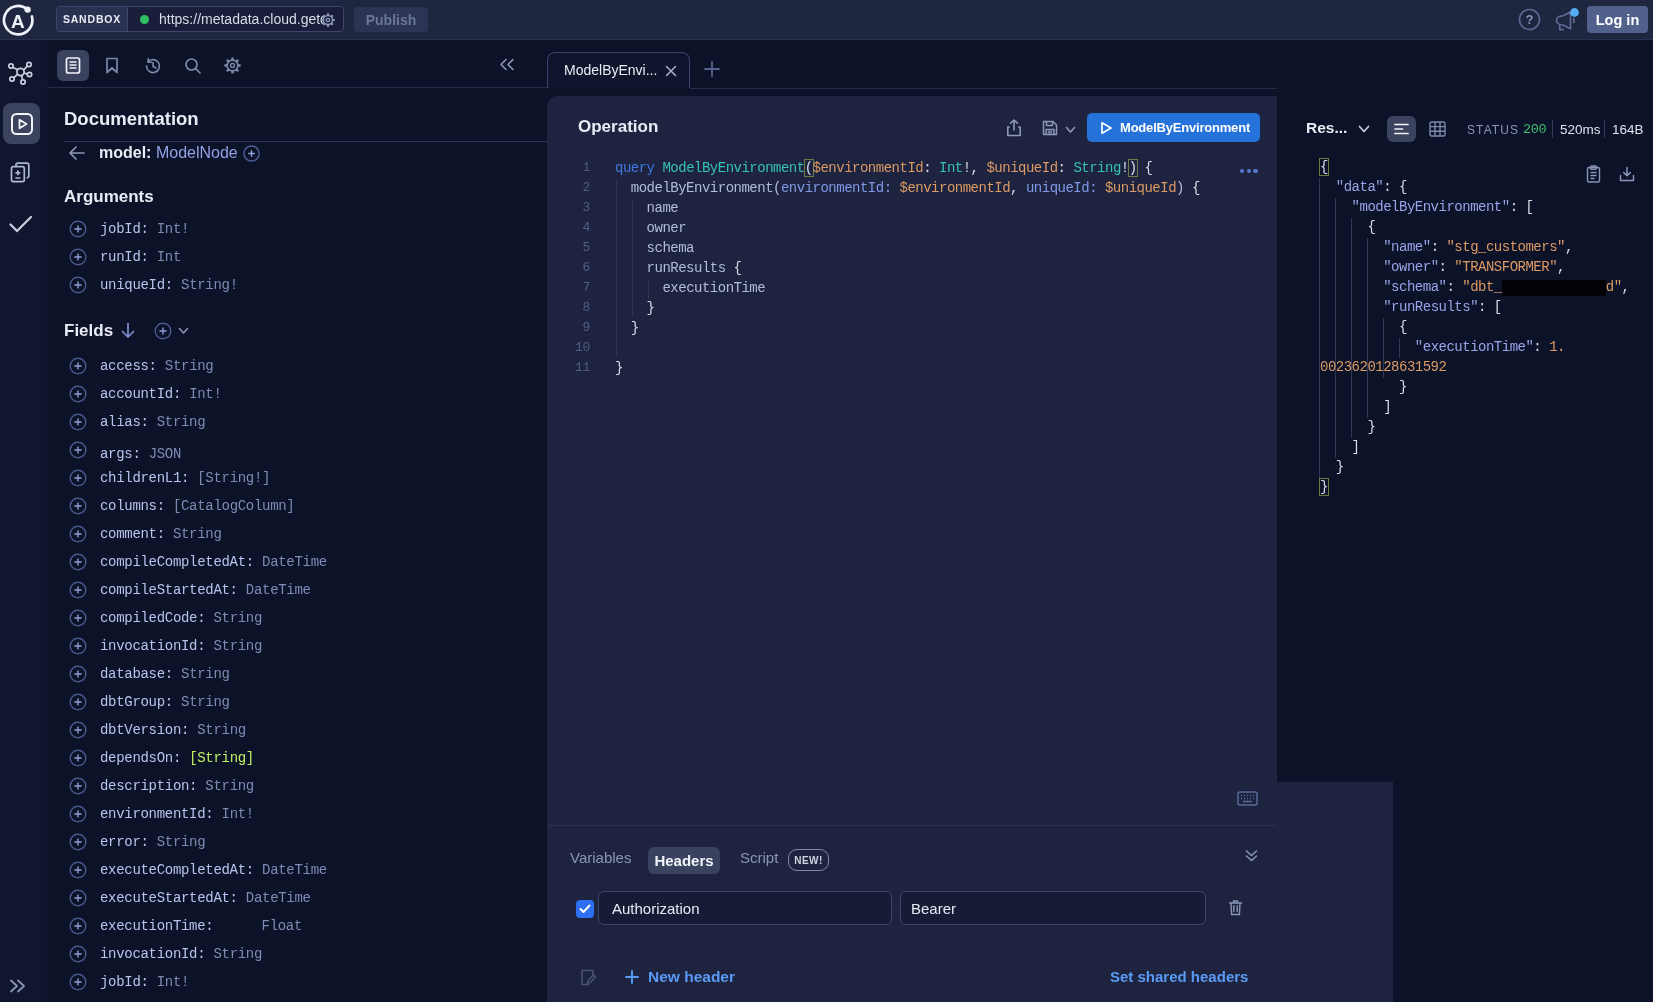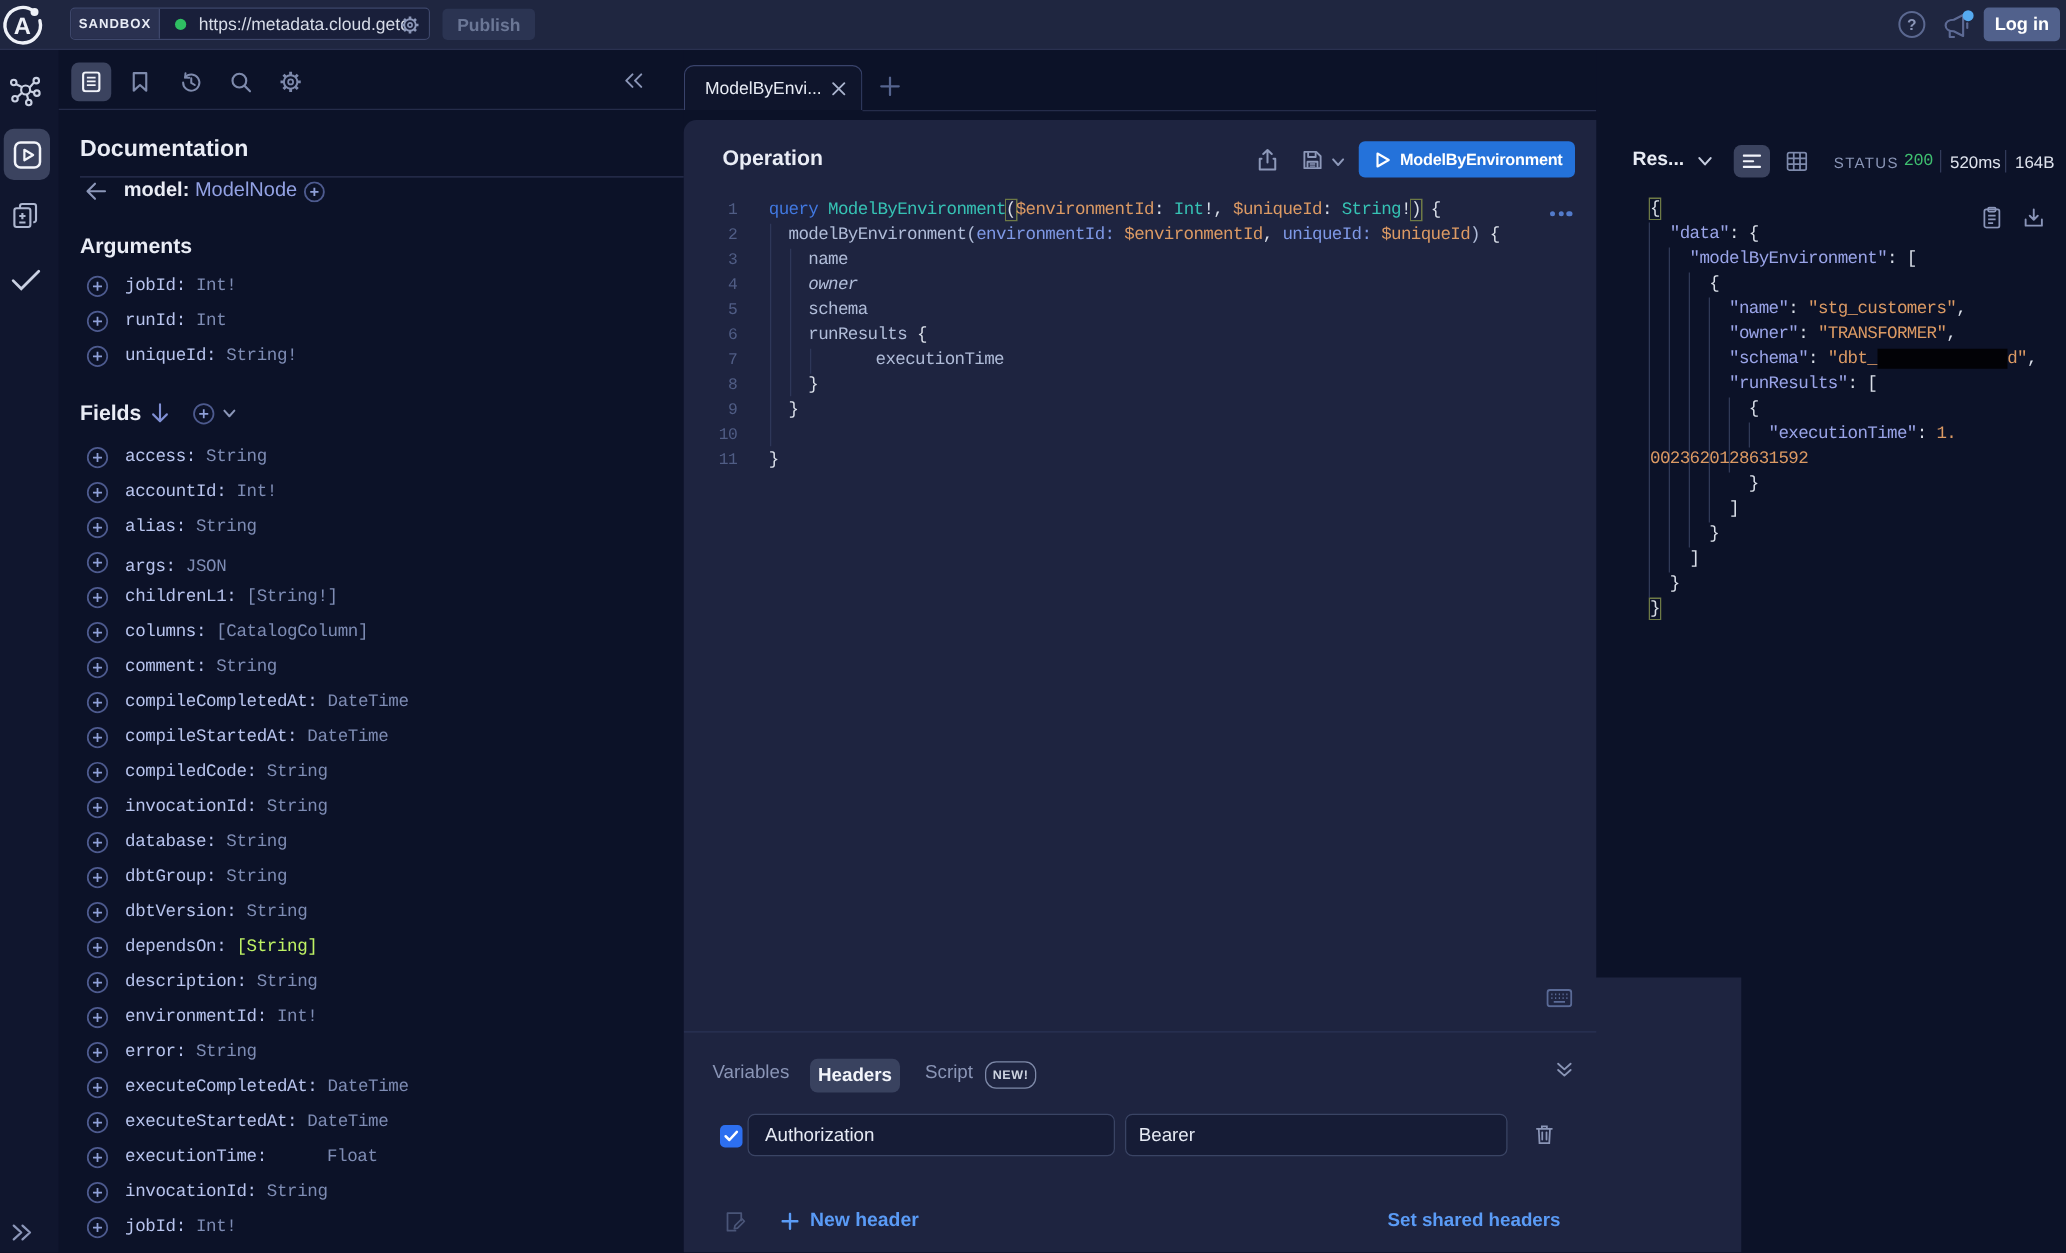--- a/index.html
+++ b/index.html
@@ -323,27 +323,27 @@
  <div style="width:4.2px;height:4.2px;border-radius:50%;background:#537bcb;"></div>
  <div style="width:4.2px;height:4.2px;border-radius:50%;background:#537bcb;"></div>
 </div>
 <div class="abs mono" style="left:0;top:63px;width:43px;text-align:right;font-size:13px;color:#505d85;letter-spacing:-0.3px;line-height:18px;">1</div>
     <div class="abs mono" style="left:68px;top:63px;font-size:14px;letter-spacing:-0.5px;line-height:18px;white-space:pre;"><span style="color:#4178e0;">query</span> <span style="color:#36c2b4;">ModelByEnvironment</span><span style="color:#d9dee8;box-shadow:0 0 0 1px #6e7a46;">(</span><span style="color:#dc9a64;">$environmentId</span><span style="color:#d9dee8;">:</span> <span style="color:#36c2b4;">Int</span><span style="color:#d9dee8;">!,</span> <span style="color:#dc9a64;">$uniqueId</span><span style="color:#d9dee8;">:</span> <span style="color:#36c2b4;">String</span><span style="color:#d9dee8;">!</span><span style="color:#d9dee8;box-shadow:0 0 0 1px #6e7a46;">)</span> <span style="color:#d9dee8;">{</span></div>
     <div class="abs mono" style="left:0;top:83px;width:43px;text-align:right;font-size:13px;color:#505d85;letter-spacing:-0.3px;line-height:18px;">2</div>
     <div class="abs mono" style="left:68px;top:83px;font-size:14px;letter-spacing:-0.5px;line-height:18px;white-space:pre;">  <span style="color:#b0bcd8;">modelByEnvironment(</span><span style="color:#7f99e6;">environmentId:</span> <span style="color:#dc9a64;">$environmentId</span><span style="color:#d9dee8;">,</span> <span style="color:#7f99e6;">uniqueId:</span> <span style="color:#dc9a64;">$uniqueId</span><span style="color:#b0bcd8;">)</span> <span style="color:#d9dee8;">{</span></div>
     <div class="abs mono" style="left:0;top:103px;width:43px;text-align:right;font-size:13px;color:#505d85;letter-spacing:-0.3px;line-height:18px;">3</div>
     <div class="abs mono" style="left:68px;top:103px;font-size:14px;letter-spacing:-0.5px;line-height:18px;white-space:pre;">    <span style="color:#b0bcd8;">name</span></div>
     <div class="abs mono" style="left:0;top:123px;width:43px;text-align:right;font-size:13px;color:#505d85;letter-spacing:-0.3px;line-height:18px;">4</div>
-    <div class="abs mono" style="left:68px;top:123px;font-size:14px;letter-spacing:-0.5px;line-height:18px;white-space:pre;">    <span style="color:#b0bcd8;font-style:italic;">owner</span></div>
+    <div class="abs mono" style="left:68px;top:123px;font-size:14px;letter-spacing:-0.5px;line-height:18px;white-space:pre;">    <span style="color:#b0bcd8;">owner</span></div>
     <div class="abs mono" style="left:0;top:143px;width:43px;text-align:right;font-size:13px;color:#505d85;letter-spacing:-0.3px;line-height:18px;">5</div>
     <div class="abs mono" style="left:68px;top:143px;font-size:14px;letter-spacing:-0.5px;line-height:18px;white-space:pre;">    <span style="color:#b0bcd8;margin-top:24px;">schema</span></div>
     <div class="abs mono" style="left:0;top:163px;width:43px;text-align:right;font-size:13px;color:#505d85;letter-spacing:-0.3px;line-height:18px;">6</div>
     <div class="abs mono" style="left:68px;top:163px;font-size:14px;letter-spacing:-0.5px;line-height:18px;white-space:pre;">    <span style="color:#b0bcd8;">runResults</span> <span style="color:#d9dee8;">{</span></div>
     <div class="abs mono" style="left:0;top:183px;width:43px;text-align:right;font-size:13px;color:#505d85;letter-spacing:-0.3px;line-height:18px;">7</div>
-    <div class="abs mono" style="left:68px;top:183px;font-size:14px;letter-spacing:-0.5px;line-height:18px;white-space:pre;">      <span style="color:#b0bcd8;margin-left:38px;">executionTime</span></div>
+    <div class="abs mono" style="left:68px;top:183px;font-size:14px;letter-spacing:-0.5px;line-height:18px;white-space:pre;">      <span style="color:#b0bcd8;">executionTime</span></div>
     <div class="abs mono" style="left:0;top:203px;width:43px;text-align:right;font-size:13px;color:#505d85;letter-spacing:-0.3px;line-height:18px;">8</div>
     <div class="abs mono" style="left:68px;top:203px;font-size:14px;letter-spacing:-0.5px;line-height:18px;white-space:pre;">    <span style="color:#d9dee8;">}</span></div>
     <div class="abs mono" style="left:0;top:223px;width:43px;text-align:right;font-size:13px;color:#505d85;letter-spacing:-0.3px;line-height:18px;">9</div>
     <div class="abs mono" style="left:68px;top:223px;font-size:14px;letter-spacing:-0.5px;line-height:18px;white-space:pre;">  <span style="color:#d9dee8;">}</span></div>
     <div class="abs mono" style="left:0;top:243px;width:43px;text-align:right;font-size:13px;color:#505d85;letter-spacing:-0.3px;line-height:18px;">10</div>
     <div class="abs mono" style="left:68px;top:243px;font-size:14px;letter-spacing:-0.5px;line-height:18px;white-space:pre;"></div>
     <div class="abs mono" style="left:0;top:263px;width:43px;text-align:right;font-size:13px;color:#505d85;letter-spacing:-0.3px;line-height:18px;">11</div>
     <div class="abs mono" style="left:68px;top:263px;font-size:14px;letter-spacing:-0.5px;line-height:18px;white-space:pre;"><span style="color:#d9dee8;">}</span></div>
     <div class="abs" style="left:69px;top:83px;width:1px;height:178px;background:#2e3759;"></div>
     <div class="abs" style="left:85px;top:103px;width:1px;height:118px;background:#2e3759;"></div>

